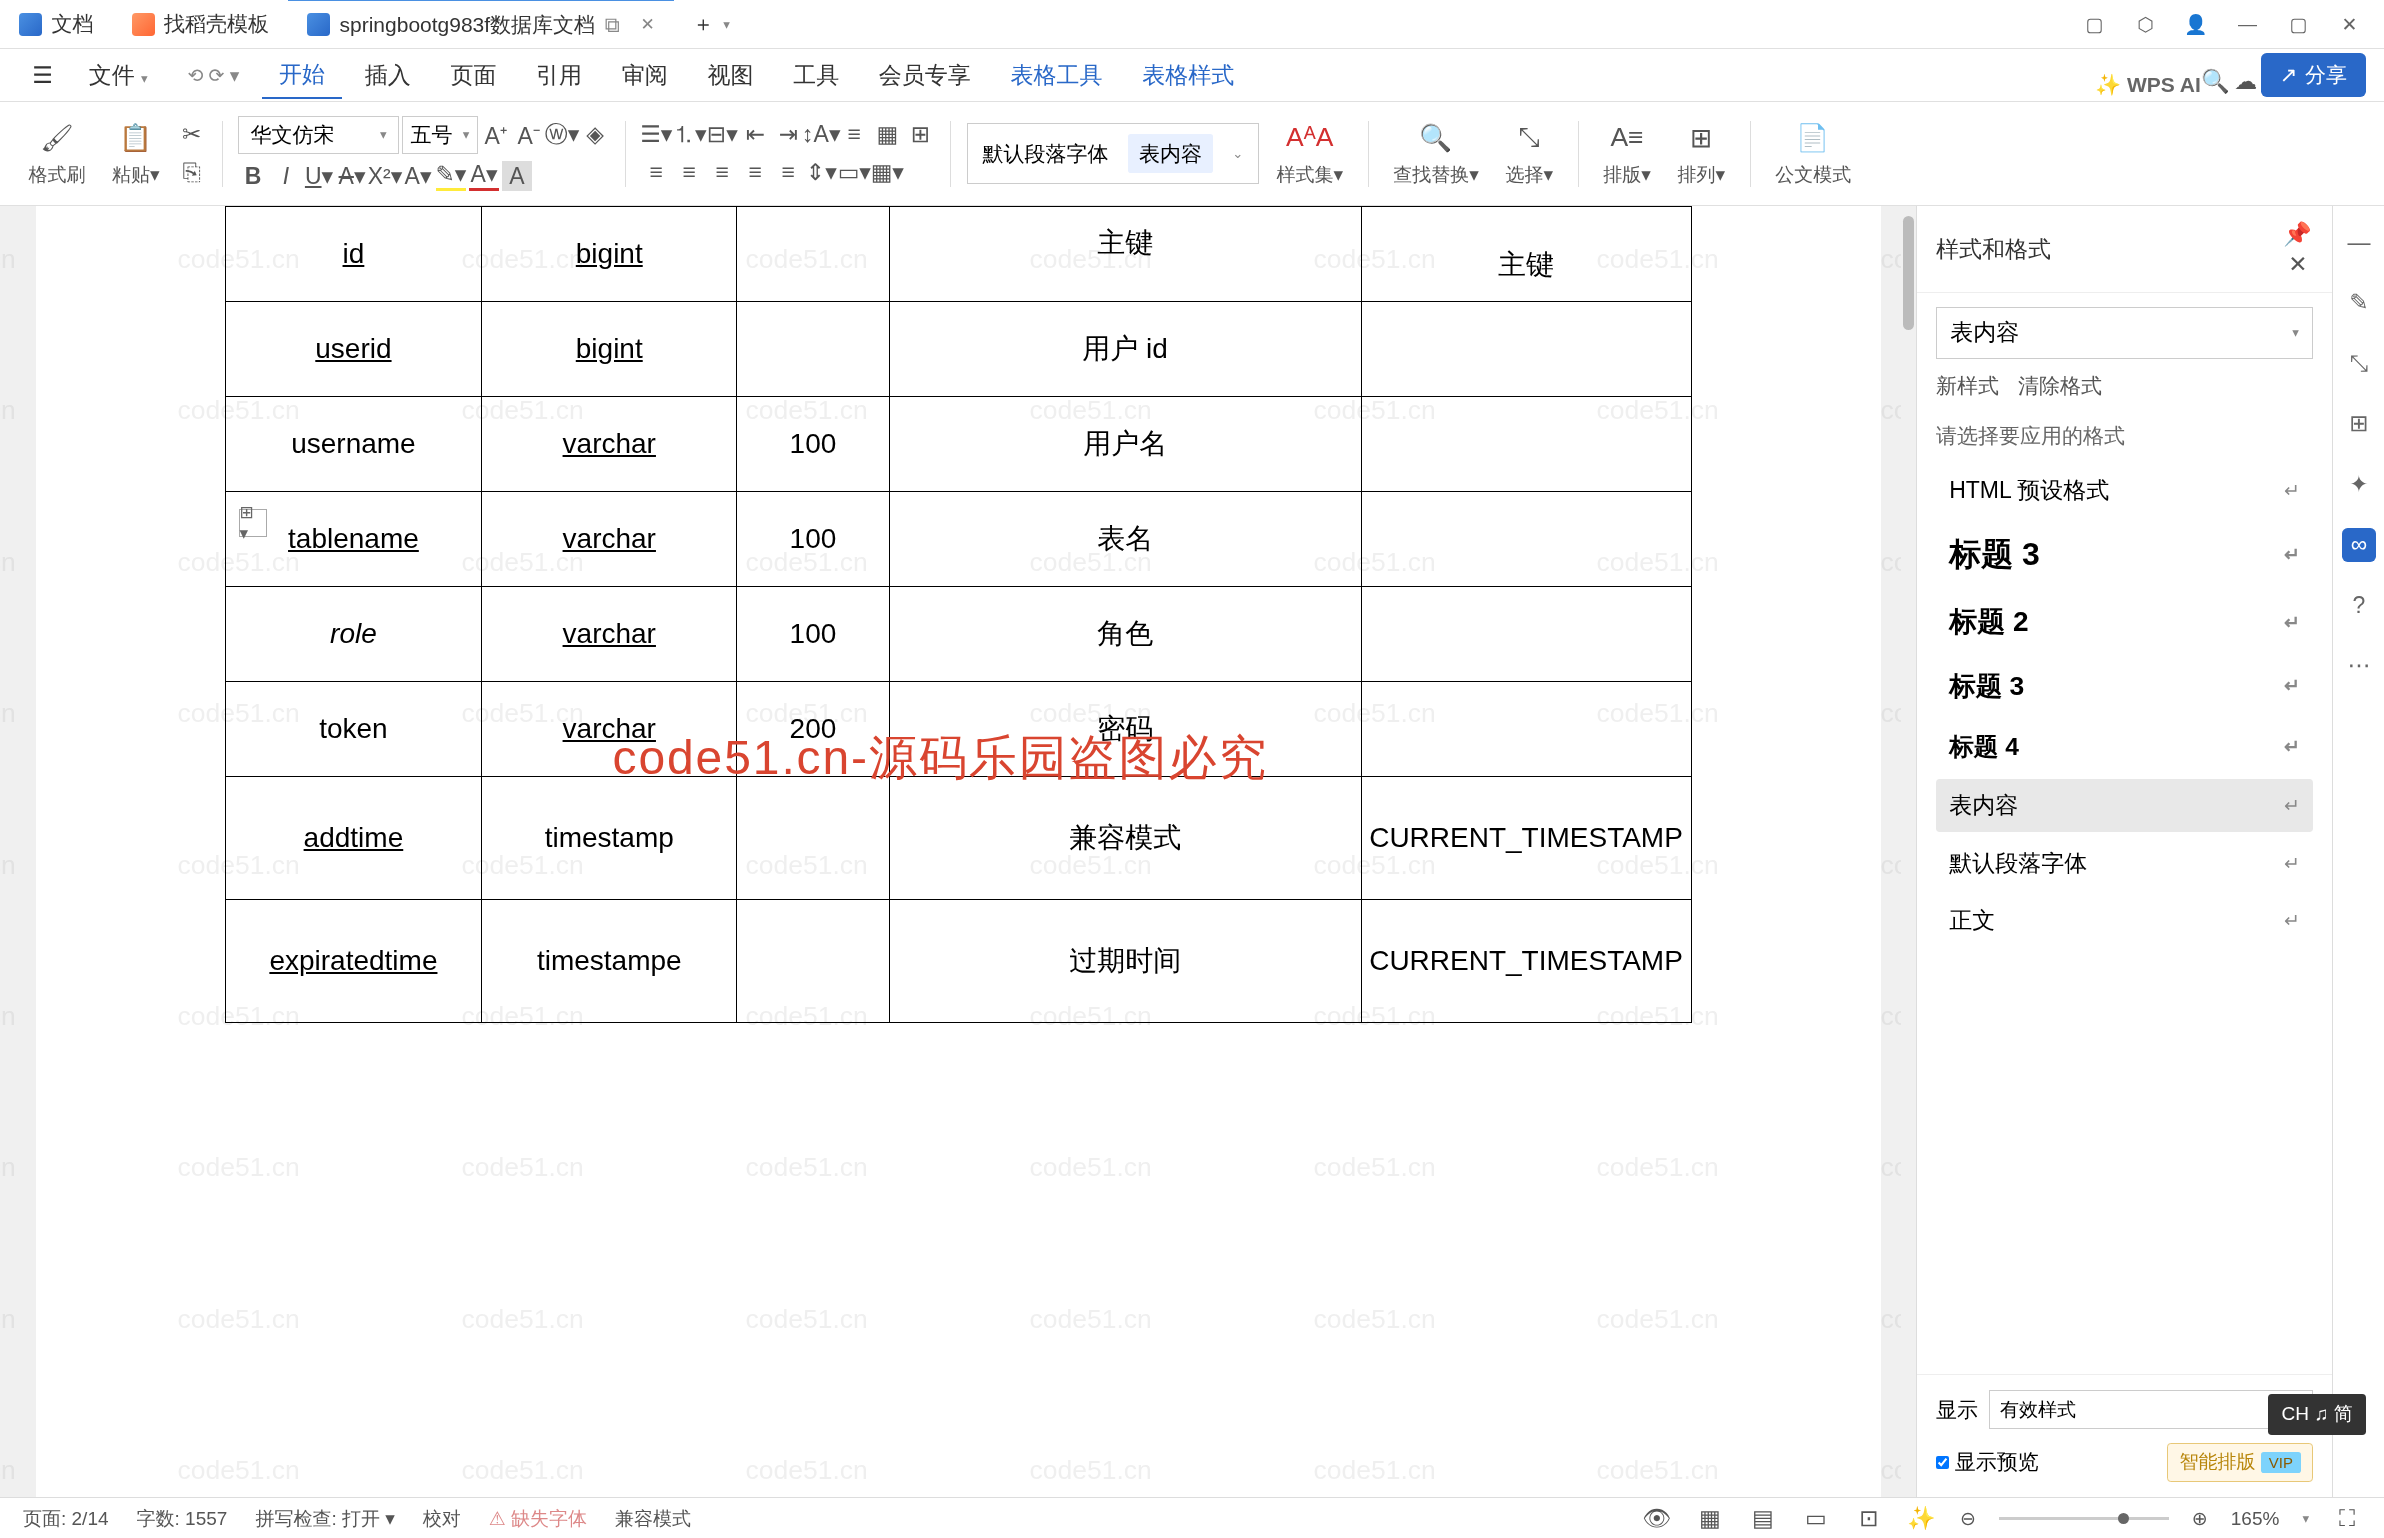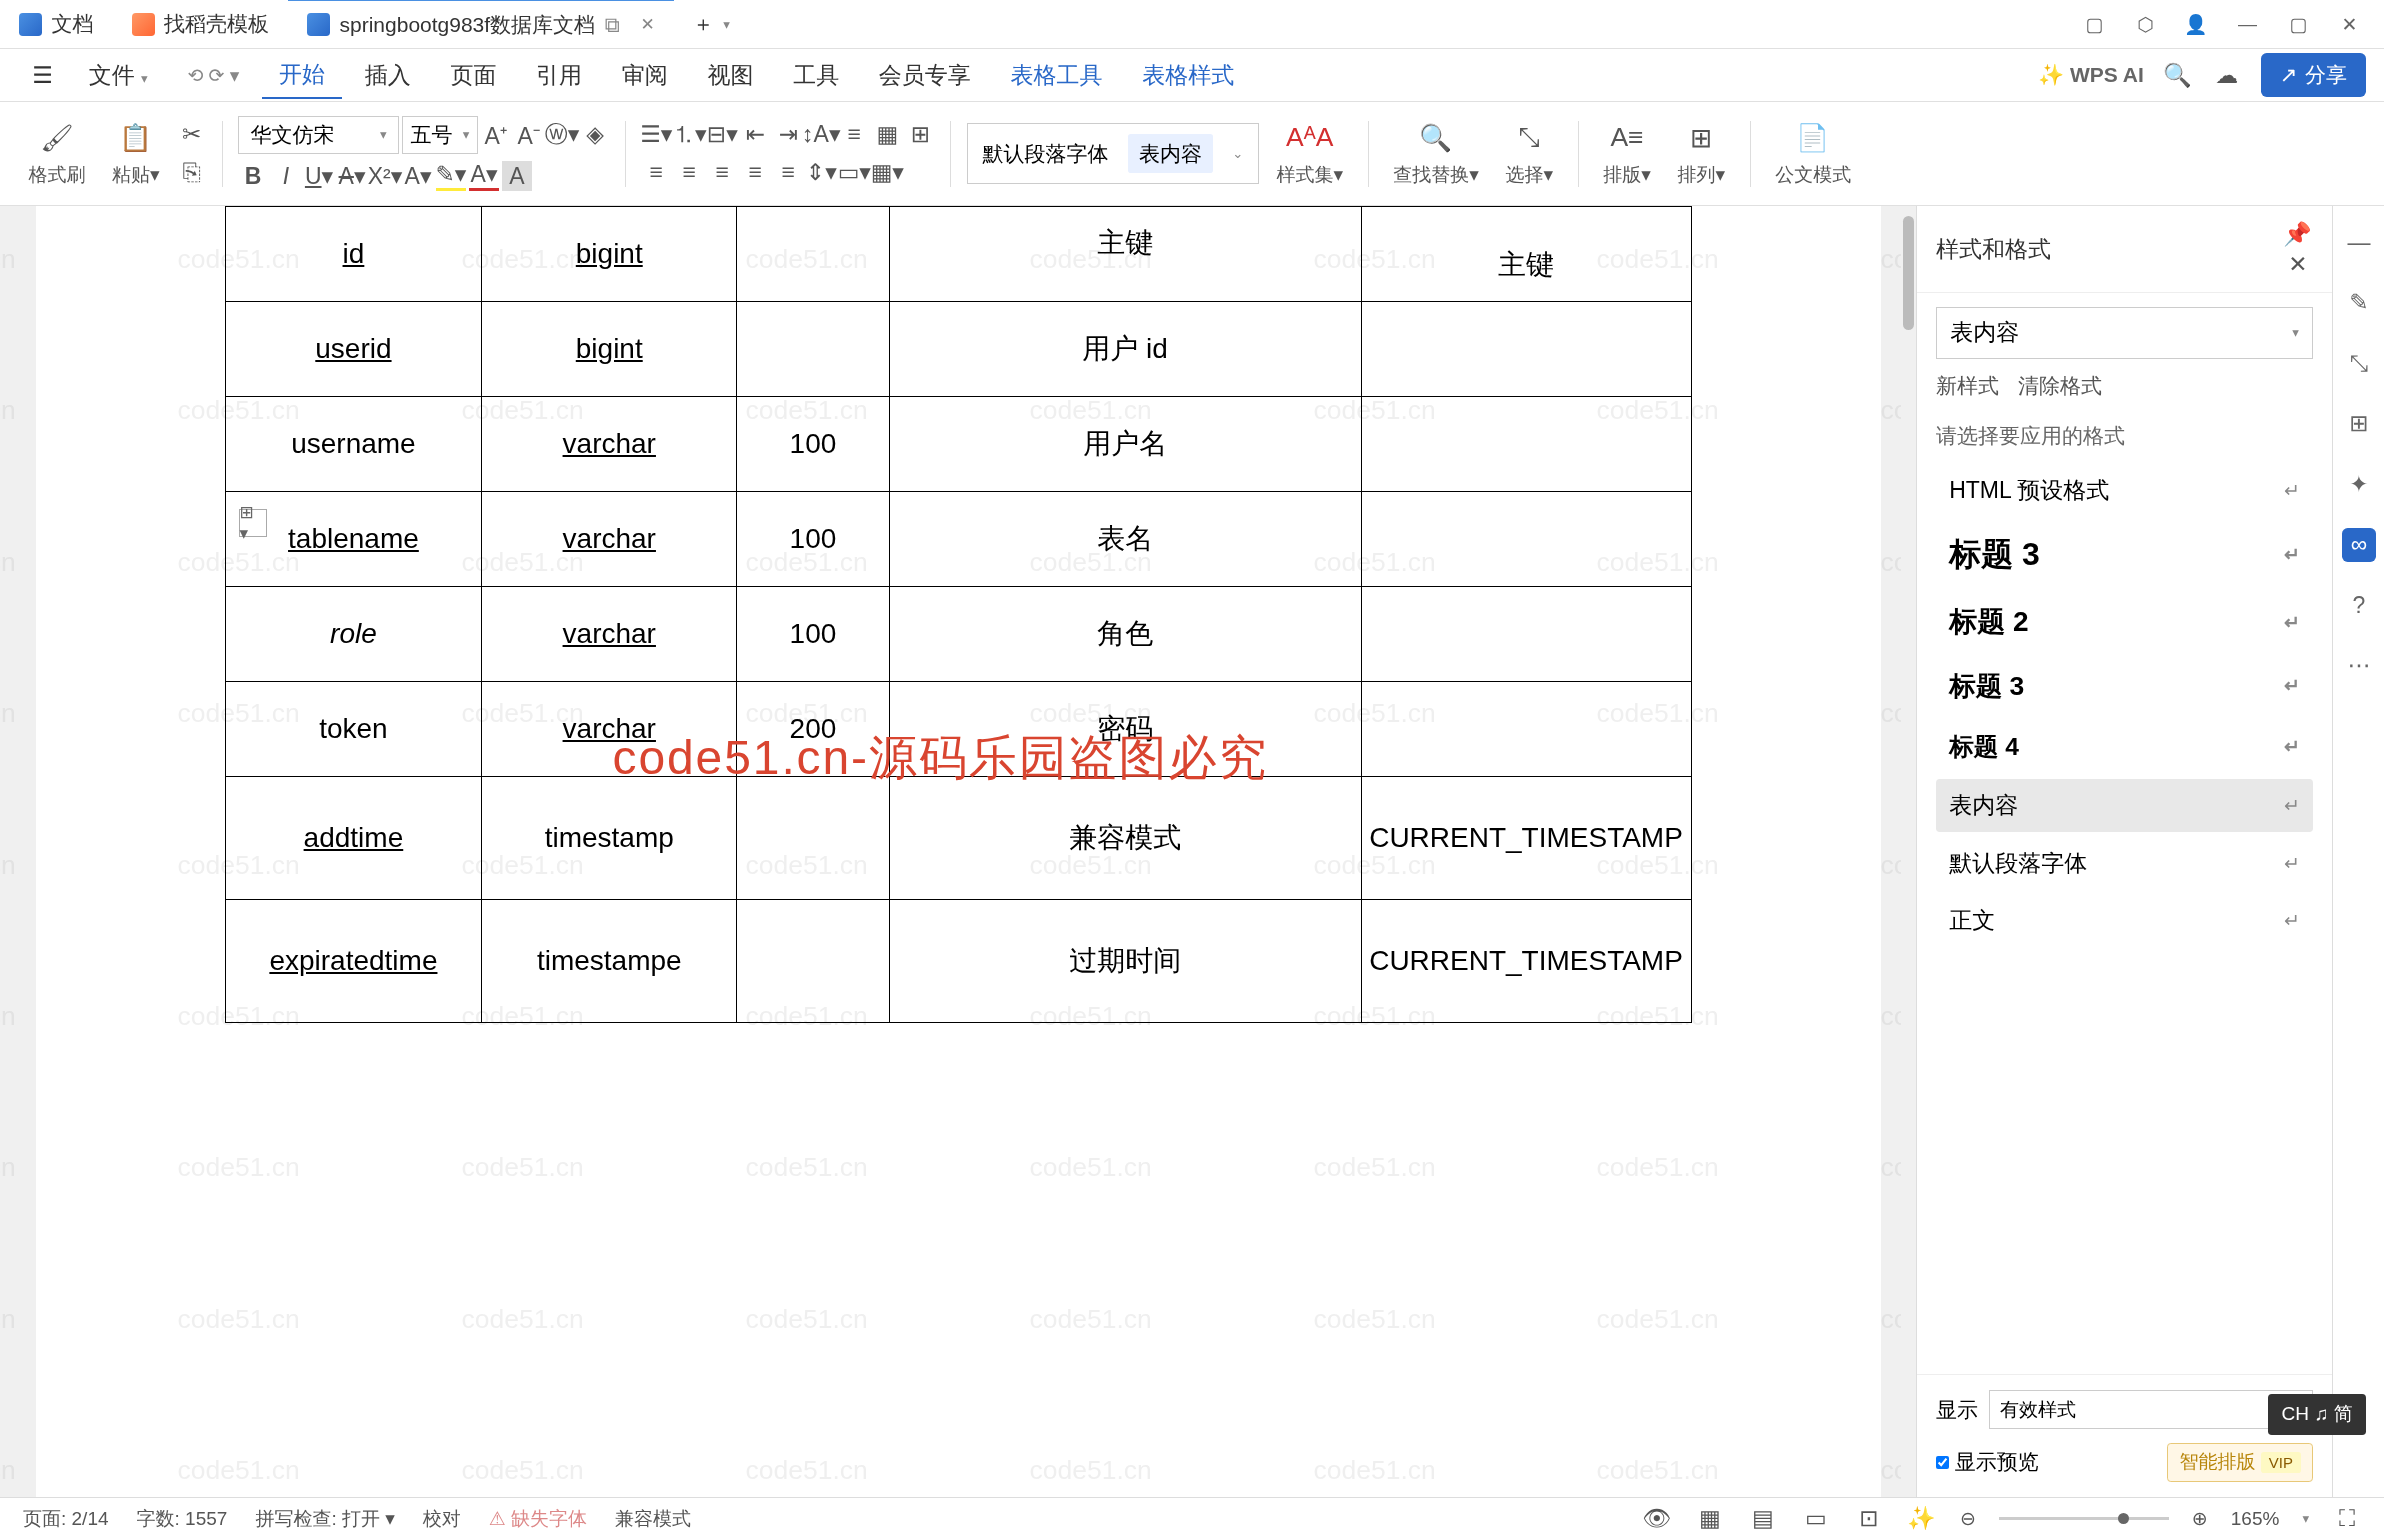--- a/index.html
+++ b/index.html
@@ -17,21 +17,21 @@
 .titlebar-spacer { flex: 1; }
 .win-controls { display: flex; gap: 28px; padding: 0 24px; align-items: center; }
 .win-btn { width: 23px; height: 23px; display: flex; align-items: center; justify-content: center; color: #666; font-size: 19px; }
 
 
 .menubar { height: 53px; background: #fff; display: flex; align-items: center; padding: 0 19px; gap: 5.7px; border-bottom: 0.9px solid #e0e0e0; }
 .menu-item { padding: 7.6px 17px; font-size: 23px; color: #333; cursor: pointer; }
 .menu-item.brand { padding: 7.6px 13.2px; }
 .menu-item.active { color: #2968c8; border-bottom: 2.8px solid #2968c8; font-weight: 500; }
 .menu-item.blue { color: #2968c8; }
-.menubar-right { margin-left: auto; display: flex; gap: 19px; align-items: center; }
+.menubar-right { margin-left: auto; display: flex; align-items: flex-end; }
 .wps-ai { font-size: 21px; color: #666; font-weight: 600; }
 .share-btn { background: #2968c8; color: #fff; padding: 7.6px 19px; border-radius: 5.7px; font-size: 21px; display: flex; align-items: center; gap: 7.6px; }
 
 
 .ribbon { height: 104px; background: #fff; display: flex; align-items: center; padding: 0 19px; border-bottom: 0.9px solid #e0e0e0; gap: 7.6px; }
 .ribbon-group { display: flex; flex-direction: column; align-items: center; gap: 5.7px; padding: 0 9.5px; }
 .ribbon-divider { width: 0.9px; height: 66px; background: #ddd; margin: 0 7.6px; }
 .rb-label { font-size: 19px; color: #555; }
 .rb-icon { width: 30px; height: 30px; display: flex; align-items: center; justify-content: center; font-size: 23px; color: #555; }
 .rb-icon-lg { width: 38px; height: 38px; font-size: 26.5px; }
@@ -70,21 +70,21 @@
 .style-item.selected { background: #e8e8e8; }
 .style-item.h1 { font-size: 32px; font-weight: bold; }
 .style-item.h2 { font-size: 28px; font-weight: bold; }
 .style-item.h3 { font-size: 26.5px; font-weight: bold; }
 .style-item.h4 { font-size: 24.6px; font-weight: bold; }
 .style-ret { color: #888; font-size: 19px; }
 .panel-footer { padding: 15px 19px; border-top: 0.9px solid #eee; display: flex; flex-direction: column; gap: 13.2px; }
 .panel-footer-row { display: flex; align-items: center; gap: 11.4px; font-size: 21px; }
 .panel-footer-row select, .sel-box { border: 0.9px solid #ccc; padding: 5.7px 9.5px; font-size: 19px; flex: 1; }
 .smart-layout { background: #fff7e6; color: #b8860b; padding: 5.7px 11.4px; border-radius: 3.8px; font-size: 19px; border: 0.9px solid #e8c878; }
-.vip-badge { background: #fef9c3; color: #8a5a00; padding: 1.9px 7.6px; border-radius: 2.8px; font-size: 15px; margin-left: 5.7px; }
+.vip-badge { background: #7dd3fc; color: #8a5a00; padding: 1.9px 7.6px; border-radius: 2.8px; font-size: 15px; margin-left: 5.7px; }
 
 
 .edge-toolbar { width: 53px; background: #fff; border-left: 0.9px solid #ddd; display: flex; flex-direction: column; align-items: center; padding-top: 19px; gap: 26.5px; }
 .edge-btn { width: 34px; height: 34px; display: flex; align-items: center; justify-content: center; color: #666; font-size: 23px; }
 .edge-btn.blue-bg { background: #2968c8; color: #fff; border-radius: 5.7px; }
 
 
 .statusbar { height: 42px; background: #fff; border-top: 0.9px solid #ddd; display: flex; align-items: center; padding: 0 23px; font-size: 19px; color: #555; gap: 28px; }
 .statusbar-right { margin-left: auto; display: flex; gap: 23px; align-items: center; }
 .zoom-slider { width: 170px; height: 3.8px; background: #ccc; position: relative; }

